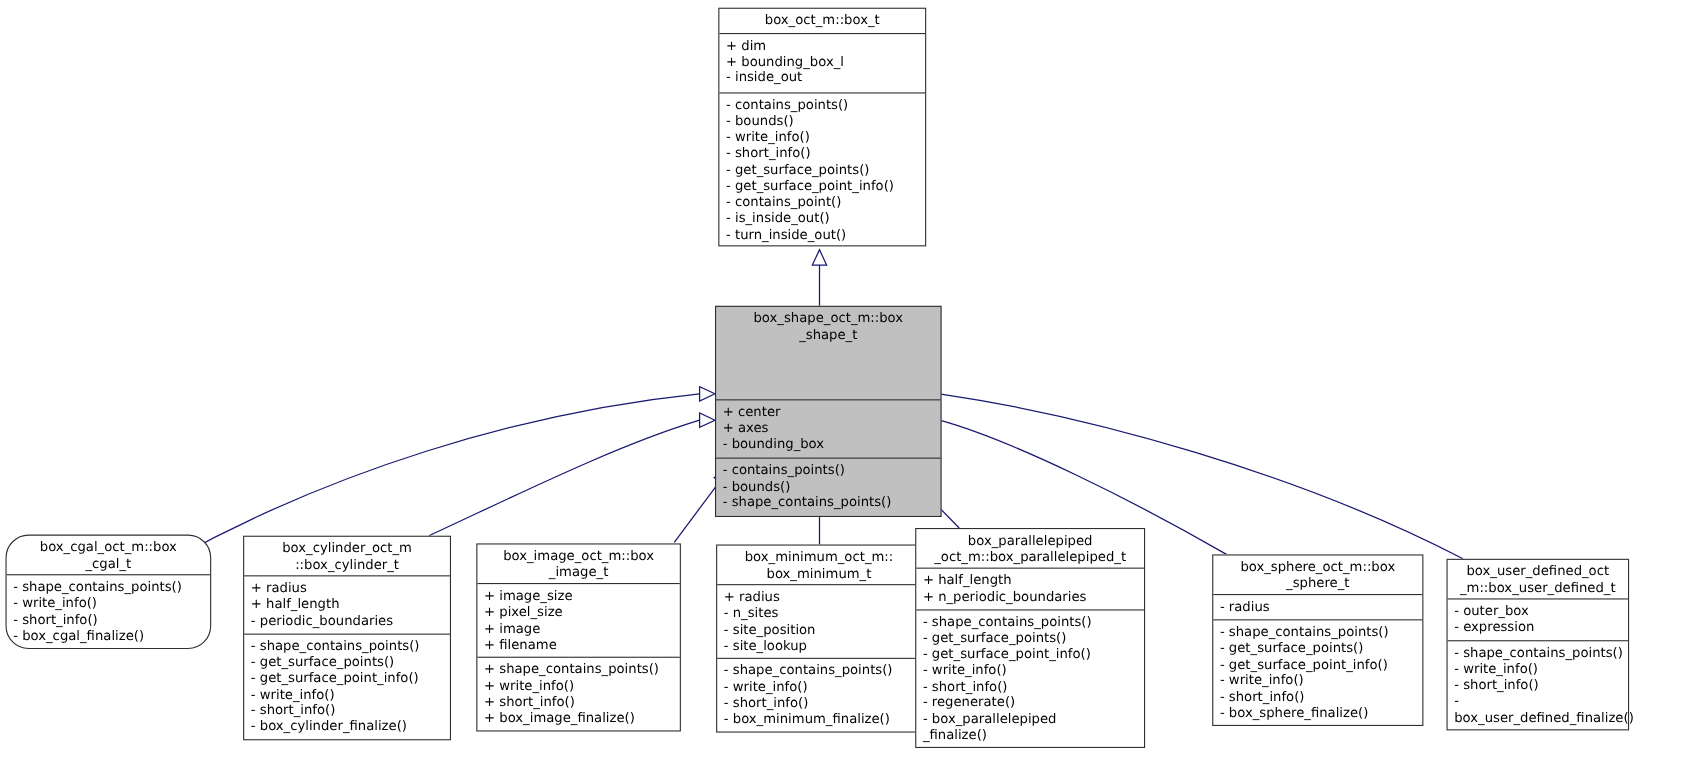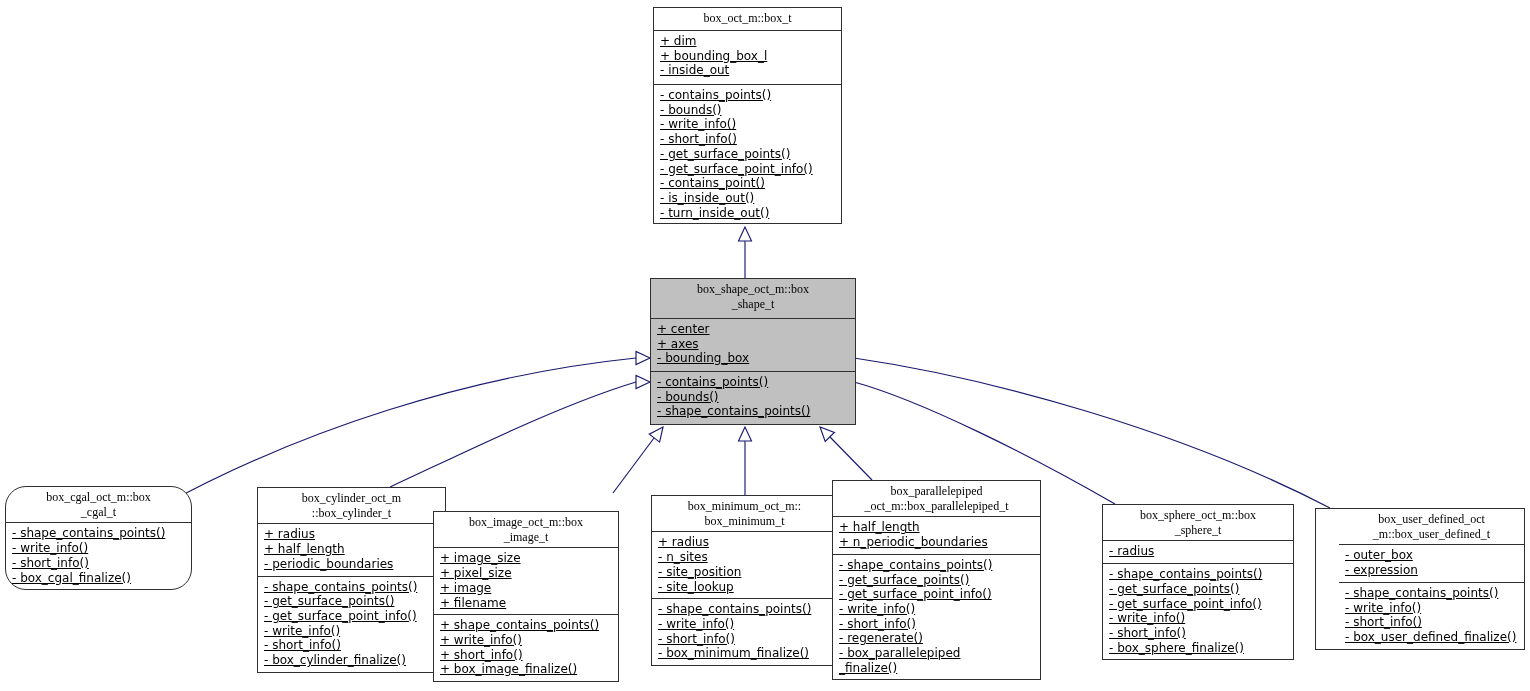--- a/index.html
+++ b/index.html
@@ -17,44 +17,44 @@
   svg.edges{position:absolute;left:0;top:0;z-index:1;}
   .edge-line{stroke:var(--arrow-color);fill:none;stroke-width:1.15;}
   .edge-head{stroke:var(--arrow-color);fill:#ffffff;stroke-width:1.15;}
   .uml-node{
     position:absolute;z-index:2;box-sizing:border-box;
     background:var(--node-fill);border:1px solid var(--border-color);
   }
   .uml-node .compartment{box-sizing:border-box;}
   .uml-node .compartment + .compartment{border-top:1px solid var(--border-color);}
   .node-title{
-    text-align:center;white-space:pre-line;padding:3px 4px 3px 4px;font-family:Liberation Serif, serif;
-  }
-  .member-list{padding:3px 0 4px 0;text-decoration:underline;}
+    text-align:center;white-space:pre-line;padding:3px 4px 3px 4px;
+  }
+  .member-list{padding:3px 0 4px 0;}
   .member-list div{padding:0 4px 0 6px;white-space:pre-line;}
   .highlight{background:var(--highlight-fill);}
 
   
   #n-box-t{left:653px;top:7px;width:189px;}
   #n-box-t .node-title{height:22px;}
   #n-box-t .attrs{height:54px;}
   #n-box-t .methods{height:139px;}
 
   #n-box-shape-t{left:650px;top:278px;width:206px;}
   #n-box-shape-t .node-title{height:39px;}
-  #n-box-shape-t .attrs{height:53px;}
+  #n-box-shape-t .attrs{height:53px;margin-top:45px;}
   #n-box-shape-t .methods{height:53px;}
 
   #n-box-cgal-t{left:5px;top:486px;width:187px;border-radius:21px;}
-  #n-box-cylinder-t{left:221px;top:487px;width:189px;margin-left:36px;}
-  #n-box-image-t{left:433px;top:494px;width:186px;margin-top:17px;}
+  #n-box-cylinder-t{left:221px;top:487px;width:189px;}
+  #n-box-image-t{left:433px;top:494px;width:186px;}
   #n-box-minimum-t{left:651px;top:495px;width:187px;}
   #n-box-parallelepiped-t{left:832px;top:480px;width:209px;}
   #n-box-sphere-t{left:1102px;top:504px;width:192px;}
-  #n-box-user-defined-t{left:1315px;top:508px;width:210px;padding-left:23px;}
+  #n-box-user-defined-t{left:1315px;top:508px;width:166px;}
 </style>
 </head>
 <body>
 
 <div class="canvas">
 
   <svg class="edges" width="1530" height="691" aria-hidden="true">
 
     <g>
       <path class="edge-line" d="M745 278 L745 241"></path>

